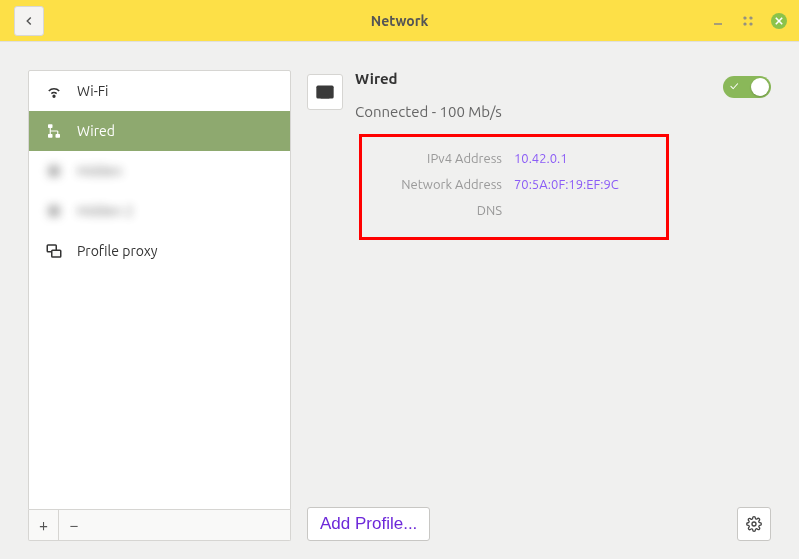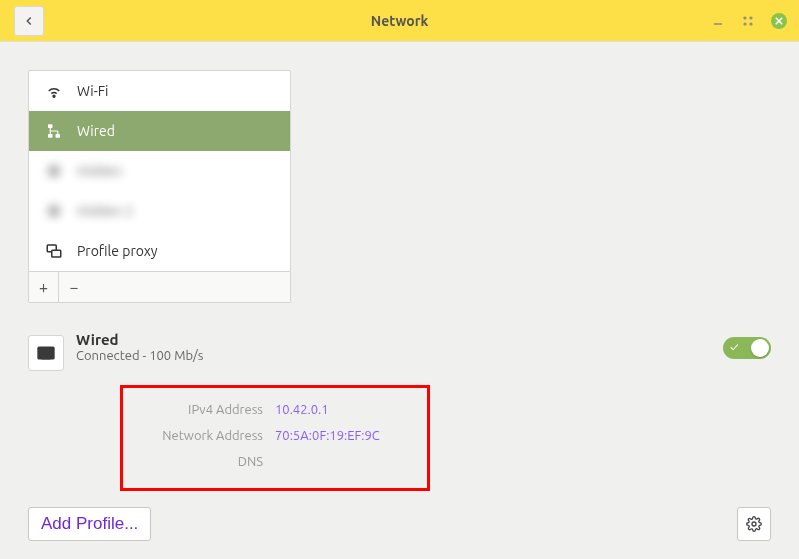--- a/index.html
+++ b/index.html
@@ -5,44 +5,44 @@
 * { box-sizing: border-box; margin: 0; padding: 0; }
 body { font-family: -apple-system, "Segoe UI", Ubuntu, "Noto Sans", sans-serif; background: #f0f0ef; width: 799px; height: 559px; overflow: hidden; color: #4a4a4a; font-size: 14px; }
 
 .titlebar { height: 42px; display: flex; align-items: center; position: relative; background: #fde047; border-bottom: 1px solid #e0dfdd; }
 .titlebar .back { position: absolute; left: 14px; width: 30px; height: 30px; display: flex; align-items: center; justify-content: center; background: #f4f3f2; border: 1px solid #d8d7d5; border-radius: 3px; cursor: pointer; }
 .titlebar .title { margin: 0 auto; font-weight: bold; color: #555; }
 .winctl { position: absolute; right: 12px; display: flex; gap: 16px; align-items: center; }
 .winbtn { width: 14px; height: 14px; display: flex; align-items: center; justify-content: center; cursor: pointer; color: #888; font-size: 14px; }
 .winbtn.close { width: 16px; height: 16px; border-radius: 50%; background: #8bc34a; color: #fff; font-size: 11px; line-height: 1; }
 
-.content { display: flex; padding: 28px 28px 18px 28px; gap: 28px; height: calc(100% - 42px); flex-direction: column; }
+.content { display: flex; padding: 28px 28px 18px 28px; gap: 16px; height: calc(100% - 42px); }
 
 .sidebar { width: 263px; display: flex; flex-direction: column; }
 .sidebar-list { flex: 1; background: #fff; border: 1px solid #d6d5d2; border-radius: 2px 2px 0 0; overflow: hidden; }
 .sidebar-item { display: flex; align-items: center; gap: 14px; padding: 11px 16px; cursor: pointer; color: #333; }
 .sidebar-item.selected { background: #8ea96f; color: #fff; }
 .sidebar-item .icon { width: 18px; height: 18px; display: flex; align-items: center; justify-content: center; flex-shrink: 0; }
 .sidebar-item.blurred .icon, .sidebar-item.blurred span { filter: blur(4px); opacity: 0.7; }
 .sidebar-actions { display: flex; background: #f9f9f8; border: 1px solid #d6d5d2; border-top: none; border-radius: 0 0 2px 2px; }
 .sq-btn { width: 30px; height: 30px; display: flex; align-items: center; justify-content: center; cursor: pointer; border-right: 1px solid #d6d5d2; color: #555; font-size: 16px; }
 .sq-btn:last-child { border-right: none; }
 
 .main { flex: 1; display: flex; flex-direction: column; }
 .detail-head { display: flex; align-items: flex-start; gap: 12px; }
 .eth-icon { width: 36px; height: 36px; border: 1px solid #d6d5d2; border-radius: 3px; display: flex; align-items: center; justify-content: center; background: #fff; flex-shrink: 0; margin-top: 4px; }
 .detail-title { flex: 1; }
 .detail-title h2 { font-size: 15px; font-weight: bold; color: #333; }
-.detail-title .status { font-size: 13px; color: #666; margin-top: 0; }
+.detail-title .status { font-size: 15px; color: #666; margin-top: 16px; }
 
 .toggle { width: 48px; height: 22px; border-radius: 11px; background: #8ab859; position: relative; cursor: pointer; margin-top: 6px; flex-shrink: 0; }
 .toggle .knob { position: absolute; right: 2px; top: 2px; width: 18px; height: 18px; background: #fff; border-radius: 50%; box-shadow: 0 1px 2px rgba(0,0,0,0.2); }
 .toggle .check { position: absolute; left: 7px; top: 3px; color: #fff; font-size: 12px; }
 
-.info-box { margin-top: 14px; margin-left: 92px; border: 3px solid #ff0000; padding: 8px 24px 14px 10px; width: 310px; }
+.info-box { margin-top: 14px; margin-left: 52px; border: 3px solid #ff0000; padding: 8px 24px 14px 10px; width: 310px; }
 .info-row { display: flex; gap: 12px; padding: 6px 0; font-size: 13px; }
 .info-label { width: 130px; text-align: right; color: #999; }
 .info-val { color: #8b5cf6; }
 
 .bottom { display: flex; justify-content: space-between; margin-top: auto; }
 .btn { padding: 6px 12px; background: #fff; border: 1px solid #c8c7c4; border-radius: 3px; cursor: pointer; font-size: 17px; color: #6d28d9; display: flex; align-items: center; gap: 6px; }
 .btn.icon-only { padding: 6px 8px; }
 </style>
 </head>
 <body>

